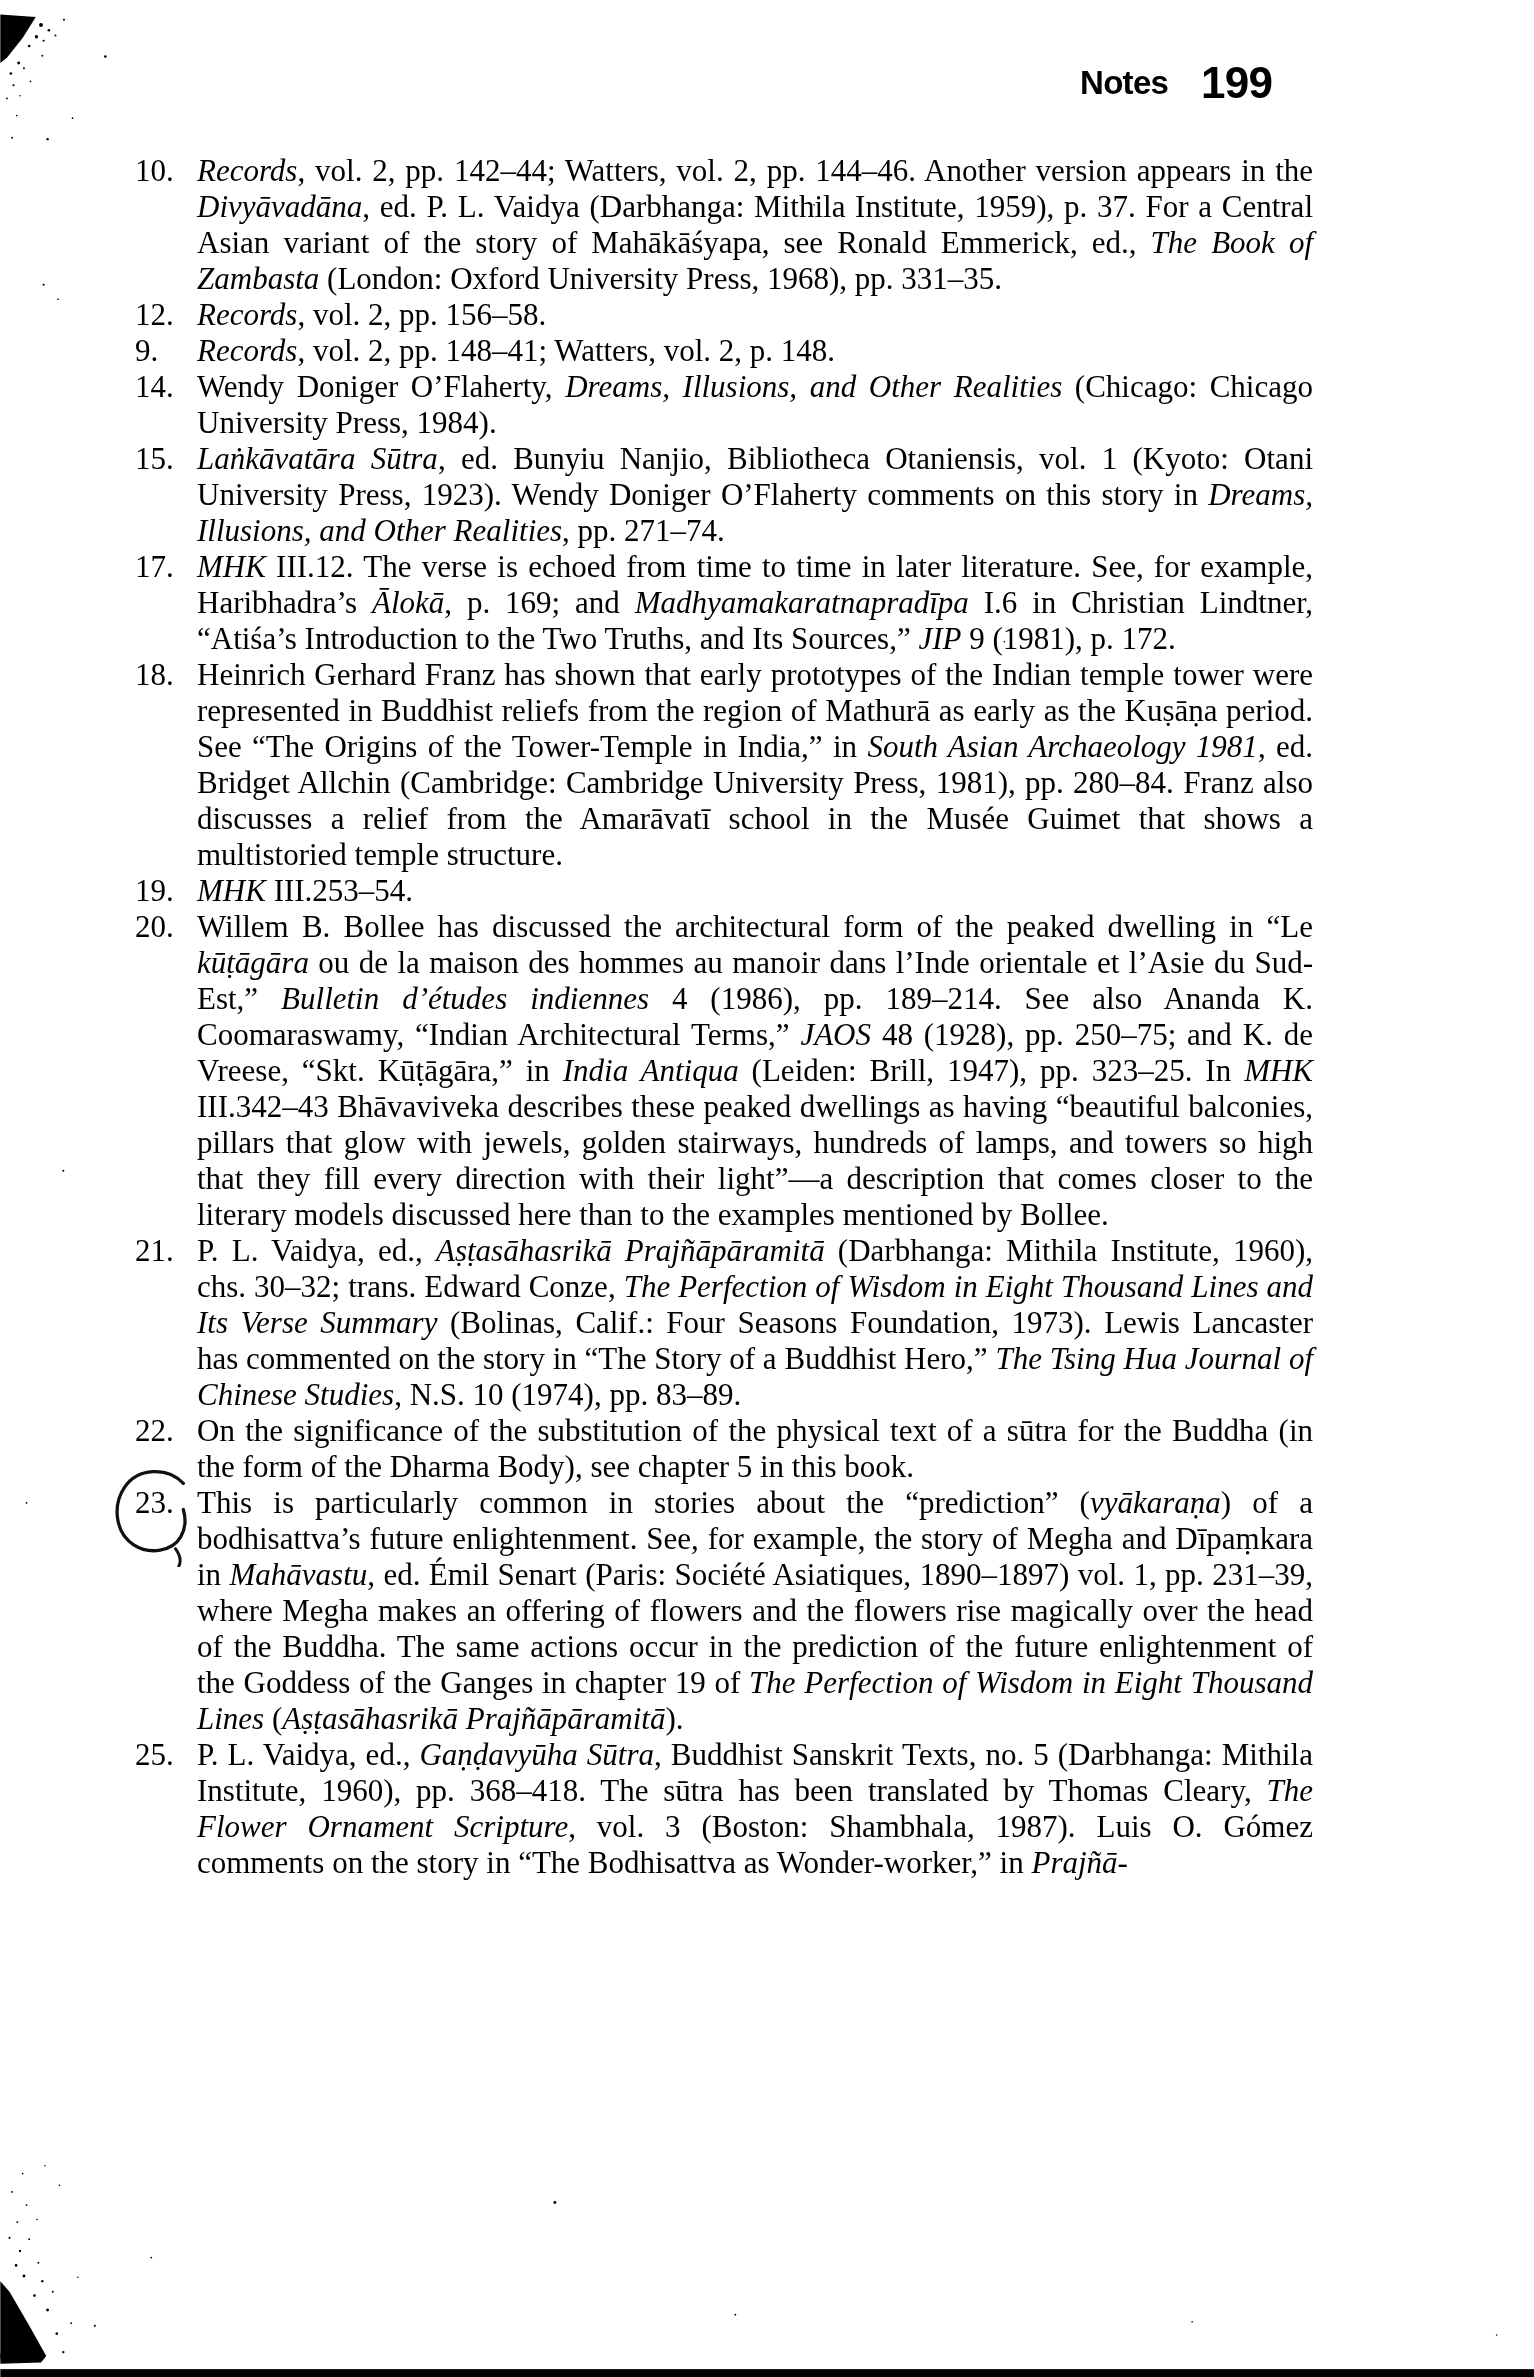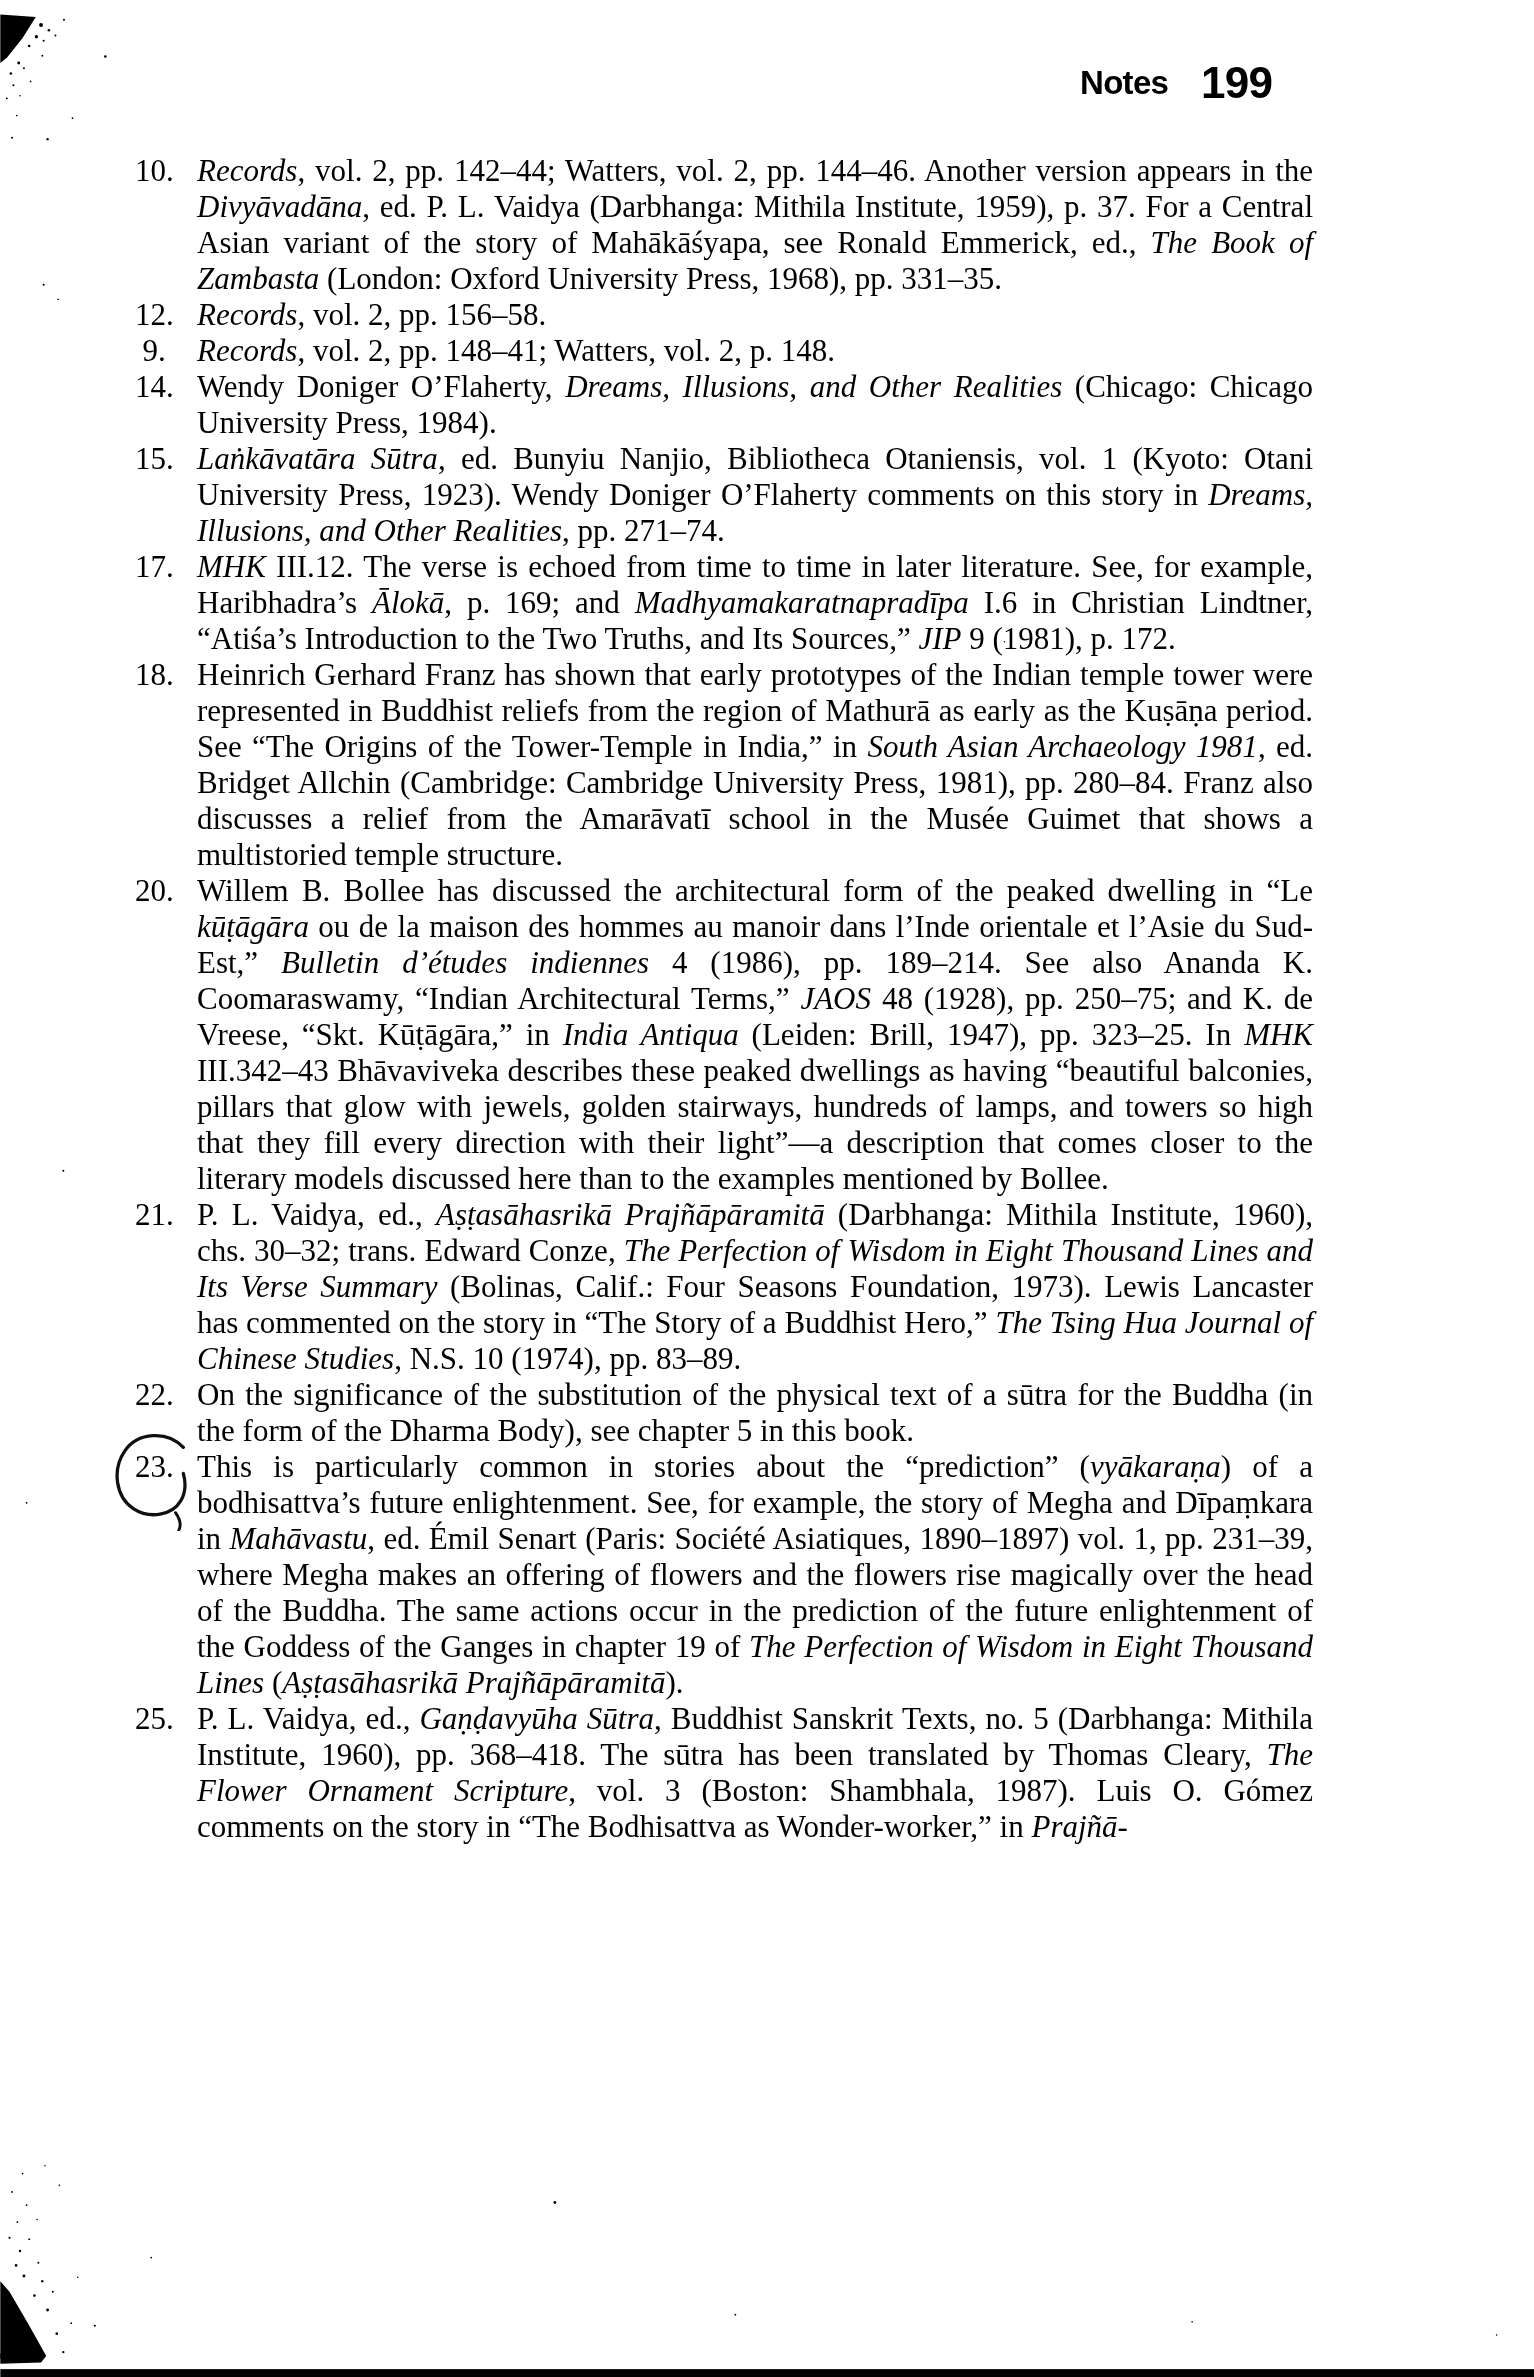--- a/index.html
+++ b/index.html
@@ -21,21 +21,21 @@
     font-family:"Liberation Sans","DejaVu Sans",sans-serif;
     font-weight:bold;font-size:44px;line-height:33px;letter-spacing:-0.7px;
   }
   .notes-list{
     position:absolute;left:135px;top:153px;width:1178px;
     font-size:31px;line-height:36px;
   }
   .note{position:relative;}
   .note .num{
     position:absolute;left:0;top:0;width:38px;
-    text-align:center;white-space:nowrap;
+    text-align:left;white-space:nowrap;
   }
   .note .body{
     margin-left:62px;
     text-align:justify;
   }
   .note .body i{font-style:italic;}
   .annotation-circle{
     position:absolute;left:-21px;top:-15.8px;width:89px;height:98px;
     pointer-events:none;
   }
@@ -72,20 +72,24 @@
         <span class="num">15.</span>
         <div class="body"><i>Laṅkāvatāra Sūtra</i><span>, ed. Bunyiu Nanjio, Bibliotheca Otaniensis, vol. 1 (Kyoto: Otani University Press, 1923). Wendy Doniger O’Flaherty comments on this story in </span><i>Dreams, Illusions, and Other Realities</i><span>, pp. 271–74.</span></div>
       </div>
       <div class="note">
         <span class="num">17.</span>
         <div class="body"><i>MHK</i><span> III.12. The verse is echoed from time to time in later literature. See, for example, Haribhadra’s </span><i>Ālokā</i><span>, p. 169; and </span><i>Madhyamakaratnapradīpa</i><span> I.6 in Christian Lindtner, “Atiśa’s Introduction to the Two Truths, and Its Sources,” </span><i>JIP</i><span> 9 (1981), p. 172.</span></div>
       </div>
       <div class="note">
         <span class="num">18.</span>
         <div class="body"><span>Heinrich Gerhard Franz has shown that early prototypes of the Indian temple tower were represented in Buddhist reliefs from the region of Mathurā as early as the Kuṣāṇa period. See “The Origins of the Tower-Temple in India,” in </span><i>South Asian Archaeology 1981</i><span>, ed. Bridget Allchin (Cambridge: Cambridge University Press, 1981), pp. 280–84. Franz also discusses a relief from the Amarāvatī school in the Musée Guimet that shows a multistoried temple structure.</span></div>
+      </div>
+      <div class="note">
+        <span class="num">19.</span>
+        <div class="body"><i>MHK</i><span> III.253–54.</span></div>
       </div>
       <div class="note">
         <span class="num">20.</span>
         <div class="body"><span>Willem B. Bollee has discussed the architectural form of the peaked dwelling in “Le </span><i>kūṭāgāra</i><span> ou de la maison des hommes au manoir dans l’Inde orientale et l’Asie du Sud-Est,” </span><i>Bulletin d’études indiennes</i><span> 4 (1986), pp. 189–214. See also Ananda K. Coomaraswamy, “Indian Architectural Terms,” </span><i>JAOS</i><span> 48 (1928), pp. 250–75; and K. de Vreese, “Skt. Kūṭāgāra,” in </span><i>India Antiqua</i><span> (Leiden: Brill, 1947), pp. 323–25. In </span><i>MHK</i><span> III.342–43 Bhāvaviveka describes these peaked dwellings as having “beautiful balconies, pillars that glow with jewels, golden stairways, hundreds of lamps, and towers so high that they fill every direction with their light”—a description that comes closer to the literary models discussed here than to the examples mentioned by Bollee.</span></div>
       </div>
       <div class="note">
         <span class="num">21.</span>
         <div class="body"><span>P. L. Vaidya, ed., </span><i>Aṣṭasāhasrikā Prajñāpāramitā</i><span> (Darbhanga: Mithila Institute, 1960), chs. 30–32; trans. Edward Conze, </span><i>The Perfection of Wisdom in Eight Thousand Lines and Its Verse Summary</i><span> (Bolinas, Calif.: Four Seasons Foundation, 1973). Lewis Lancaster has commented on the story in “The Story of a Buddhist Hero,” </span><i>The Tsing Hua Journal of Chinese Studies</i><span>, N.S. 10 (1974), pp. 83–89.</span></div>
       </div>
       <div class="note">

